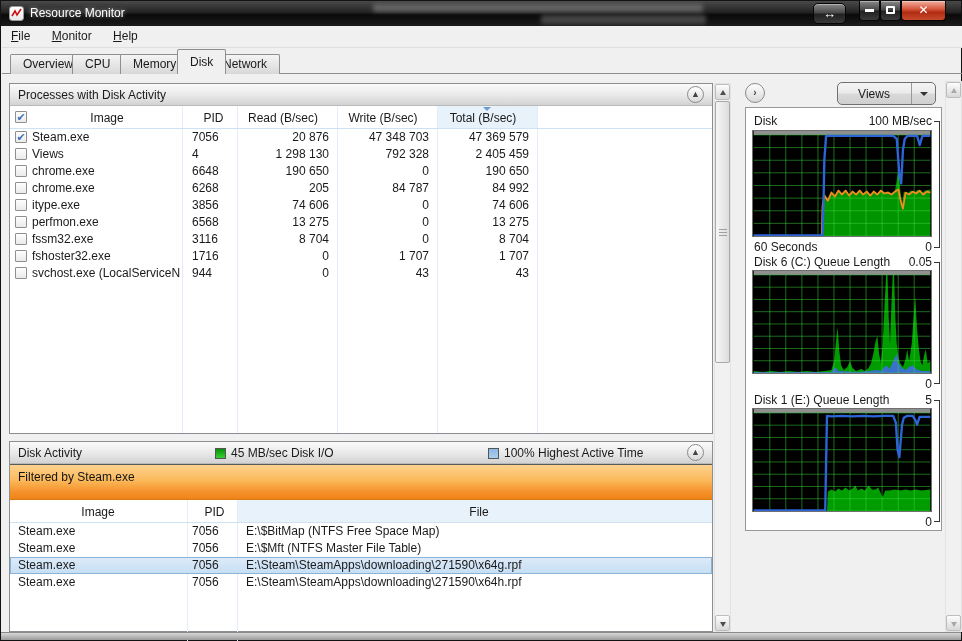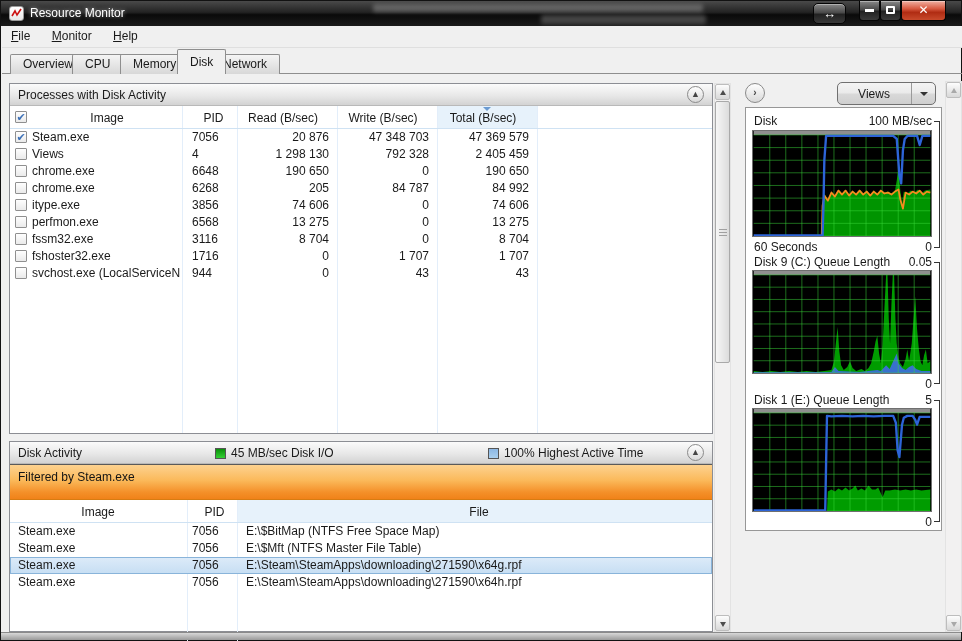--- a/index.html
+++ b/index.html
@@ -372,21 +372,21 @@
         <polyline points="69.3,107.0 70.2,76.1 72.0,65.8 75.6,71.0 79.2,62.7 82.8,66.8 86.4,60.7 90.0,64.8 93.6,60.7 97.2,65.8 100.8,61.7 104.4,64.8 108.0,60.7 111.6,64.8 115.2,61.7 118.8,65.8 122.4,61.7 126.0,64.8 129.6,60.7 133.2,63.7 136.8,62.7 140.4,64.8 144.0,61.7 147.6,59.6 149.4,69.9 152.1,79.2 154.8,62.7 158.4,64.8 162.0,61.7 165.6,63.7 169.2,60.7 172.8,64.8 176.4,61.7 180.0,62.7" fill="none" stroke="#f78a1e" stroke-width="1.8" stroke-linejoin="round"></polyline>
         <polyline points="0.0,106.5 70.2,106.5 71.1,76.1 72.0,29.8 73.8,5.0 142.2,5.0 145.8,8.1 148.5,45.2 150.3,53.4 152.1,19.5 153.9,8.1 156.6,5.0 166.5,5.0 169.2,14.3 171.9,5.0 180.0,5.0" fill="none" stroke="#2d64d8" stroke-width="2.4" stroke-linejoin="round"></polyline>
       </svg>
     <div class="bracket" style="top:13px;height:127px;"></div>
     <div class="g-bottomrow" style="top:132px;">
       <span class="g-xlabel">60 Seconds</span>
       <span class="g-zero">0</span>
     </div>
 
     <div class="g-titlerow" style="top:147px;">
-      <span class="g-title">Disk 9 (C:) Queue Length</span>
+      <span class="g-title">Disk 6 (C:) Queue Length</span>
       <span class="g-scale">0.05</span>
     </div>
     <svg class="plot" style="top:162px;" width="180" height="104" viewBox="0 0 180 104">
         <rect x="0" y="0" width="180" height="104" fill="#000"></rect>
         <path d="M0,104 L0.0,102.0 L9.0,103.0 L18.0,102.0 L27.0,103.0 L36.0,102.0 L45.0,103.0 L54.0,102.0 L63.0,103.0 L72.0,102.0 L79.2,101.0 L81.9,92.0 L83.7,74.0 L85.5,57.0 L87.3,82.0 L89.1,96.0 L91.8,101.0 L95.4,98.0 L98.1,92.0 L100.8,99.0 L104.4,102.0 L109.8,100.0 L113.4,102.0 L117.0,99.0 L119.7,94.0 L122.4,82.0 L124.2,72.0 L126.0,66.0 L127.8,84.0 L129.6,94.0 L131.4,76.0 L133.2,39.0 L135.0,4.0 L136.4,4.0 L137.7,49.0 L139.0,74.0 L140.4,34.0 L141.8,4.0 L143.1,4.0 L144.5,49.0 L145.8,74.0 L147.6,89.0 L149.4,94.0 L152.1,98.0 L154.8,90.0 L156.6,80.0 L158.4,92.0 L161.1,74.0 L162.9,49.0 L164.7,26.0 L166.5,59.0 L168.3,79.0 L170.1,92.0 L171.9,96.0 L173.7,86.0 L175.5,80.0 L177.3,94.0 L180.0,92.0 L180,104 Z" fill="#00a400" fill-opacity="0.95"></path>
         <path d="M0,104 L0.0,103.0 L79.2,103.0 L82.8,98.0 L86.4,102.0 L108.0,103.0 L126.0,101.0 L129.6,102.0 L135.0,96.0 L138.6,100.0 L144.0,88.0 L145.8,84.0 L147.6,94.0 L151.2,99.0 L154.8,101.0 L158.4,98.0 L162.0,96.0 L165.6,100.0 L171.0,102.0 L180.0,102.0 L180,104 Z" fill="#3c6fd8" fill-opacity="0.95"></path>
         <rect x="0" y="0" width="180" height="4" fill="#8f8f8f"></rect>
         <line x1="16.4" y1="4" x2="16.4" y2="104" stroke="rgba(60,220,60,0.5)" stroke-width="1"></line>
         <line x1="32.7" y1="4" x2="32.7" y2="104" stroke="rgba(60,220,60,0.5)" stroke-width="1"></line>
         <line x1="49.1" y1="4" x2="49.1" y2="104" stroke="rgba(60,220,60,0.5)" stroke-width="1"></line>

